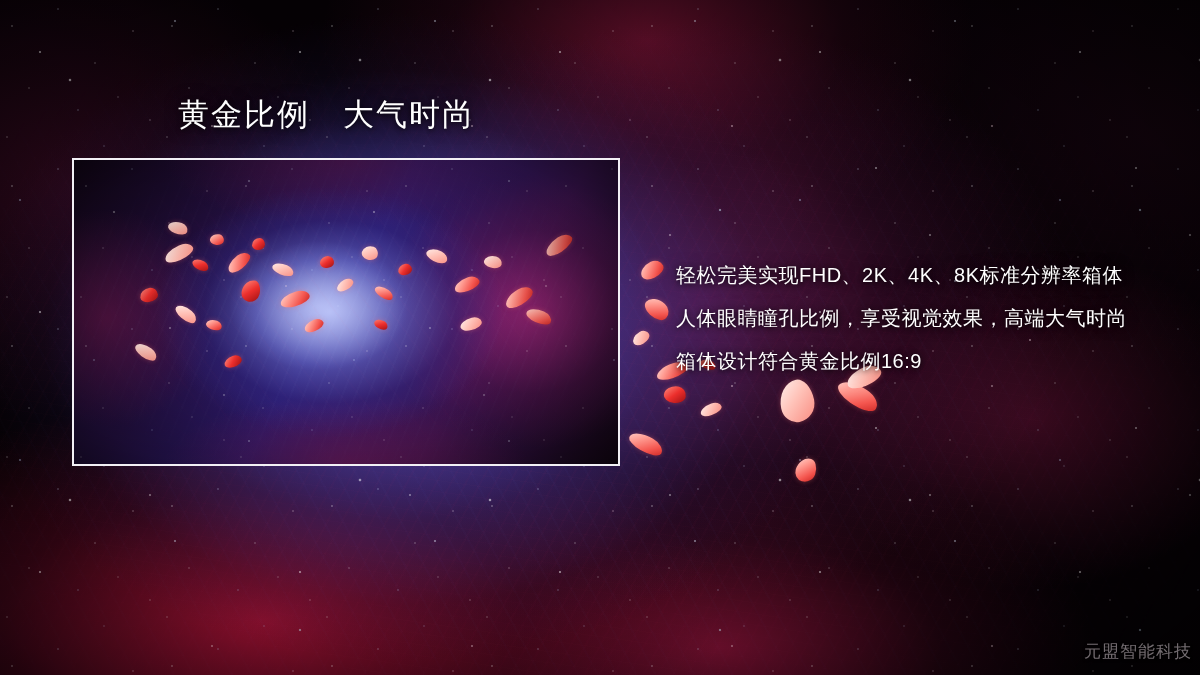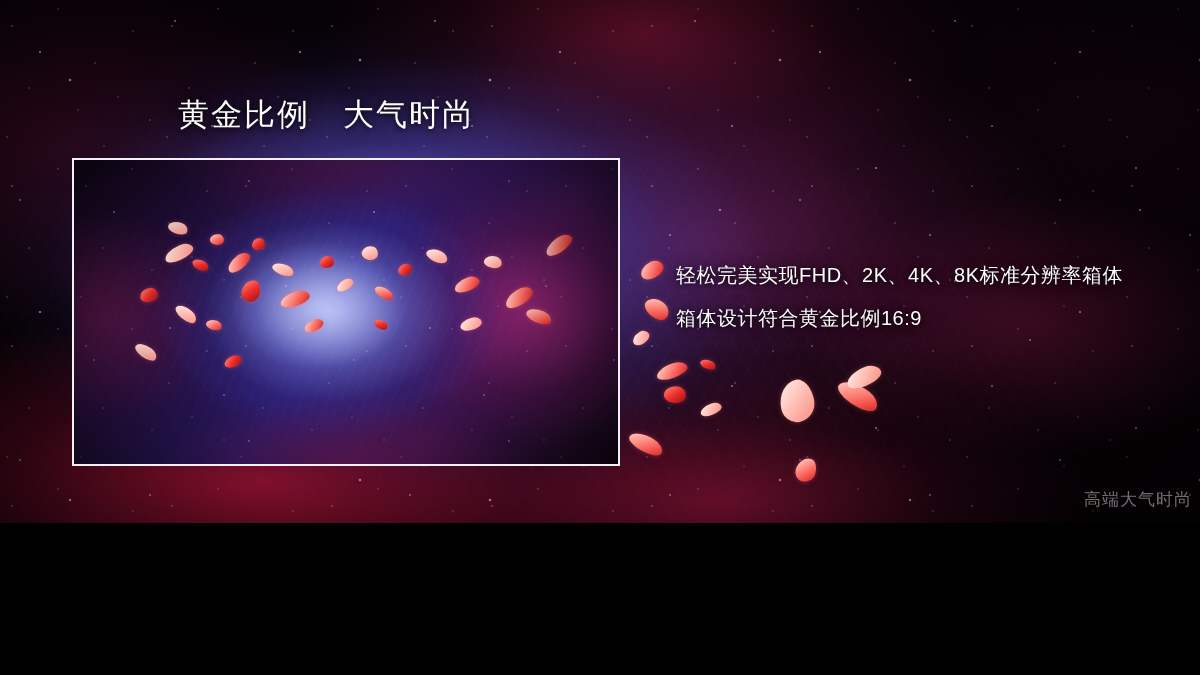--- a/index.html
+++ b/index.html
@@ -3,21 +3,21 @@
 <meta charset="utf-8">
 <title>Slide</title>
 <style>
   html,body{margin:0;padding:0;background:#000;}
   body{
     font-family:"Liberation Sans","DejaVu Sans",sans-serif;
     -webkit-font-smoothing:antialiased;
   }
   #slide{
     position:relative;
-    width:1200px;height:523px;
+    width:1200px;height:675px;
     overflow:hidden;
     background:#404040;
   }
 
   
   .bg{position:absolute;inset:0;}
   .bg-base{
     background:
       radial-gradient(ellipse 46% 60% at 34% 50%, rgba(92,78,190,0.92) 0%, rgba(60,48,140,0.60) 38%, rgba(30,20,70,0.18) 66%, rgba(0,0,0,0) 80%),
       radial-gradient(ellipse 30% 40% at 33% 47%, rgba(150,150,235,0.75) 0%, rgba(90,90,190,0.35) 45%, rgba(0,0,0,0) 75%),
@@ -209,18 +209,19 @@
         <div class="petal" style="left: 470px; top: 78px; width: 30px; height: 14px; transform: rotate(-34deg);"></div>
         <div class="petal pale" style="left: 60px; top: 186px; width: 24px; height: 12px; transform: rotate(36deg);"></div>
         <div class="petal deep" style="left: 150px; top: 196px; width: 18px; height: 11px; transform: rotate(-18deg);"></div>
         <div class="petal pale" style="left: 94px; top: 62px; width: 20px; height: 12px; transform: rotate(20deg);"></div>
       </div>
     <div class="fimg fimg-vig"></div>
   </div>
 
   <div id="body-text">
     <div class="line">轻松完美实现FHD、2K、4K、8K标准分辨率箱体</div>
+    <div class="line">人体眼睛瞳孔比例，享受视觉效果，高端大气时尚</div>
     <div class="line">箱体设计符合黄金比例16:9</div>
   </div>
 
-  <div id="watermark">高端大气时尚</div>
+  <div id="watermark">元盟智能科技</div>
 
 </div>
 
 </body></html>

